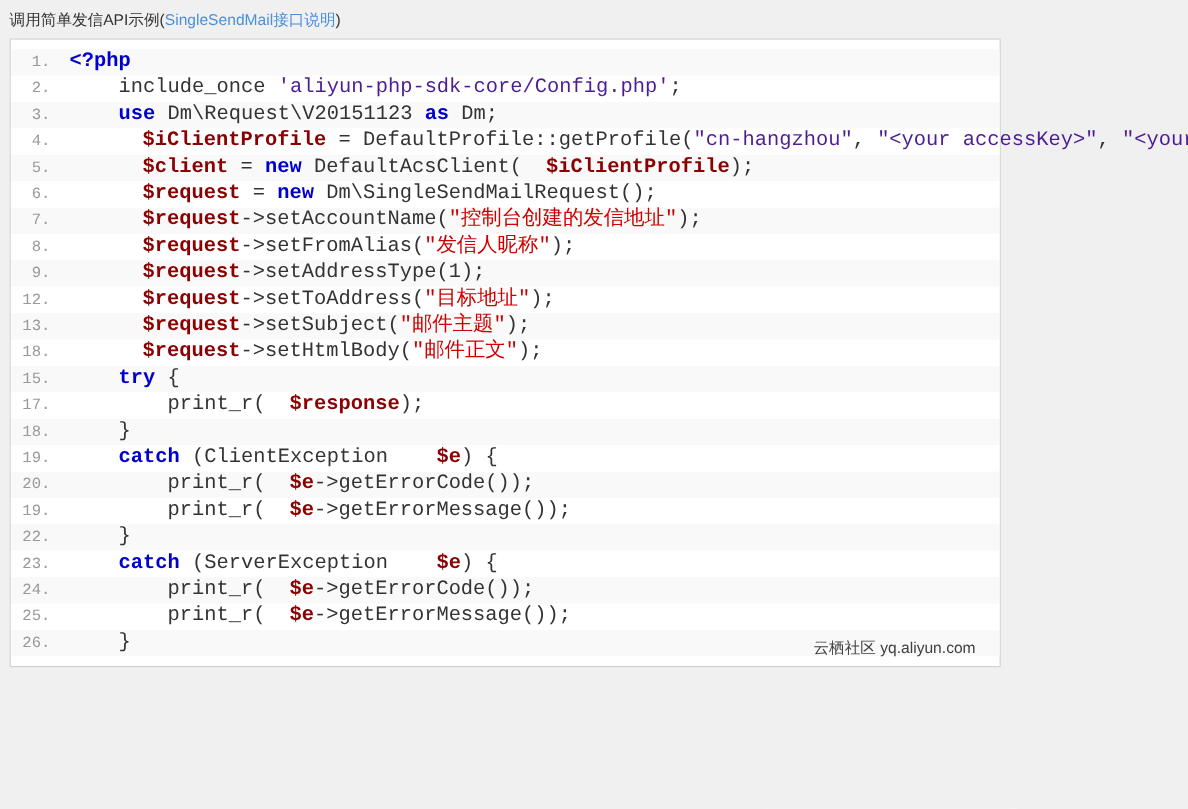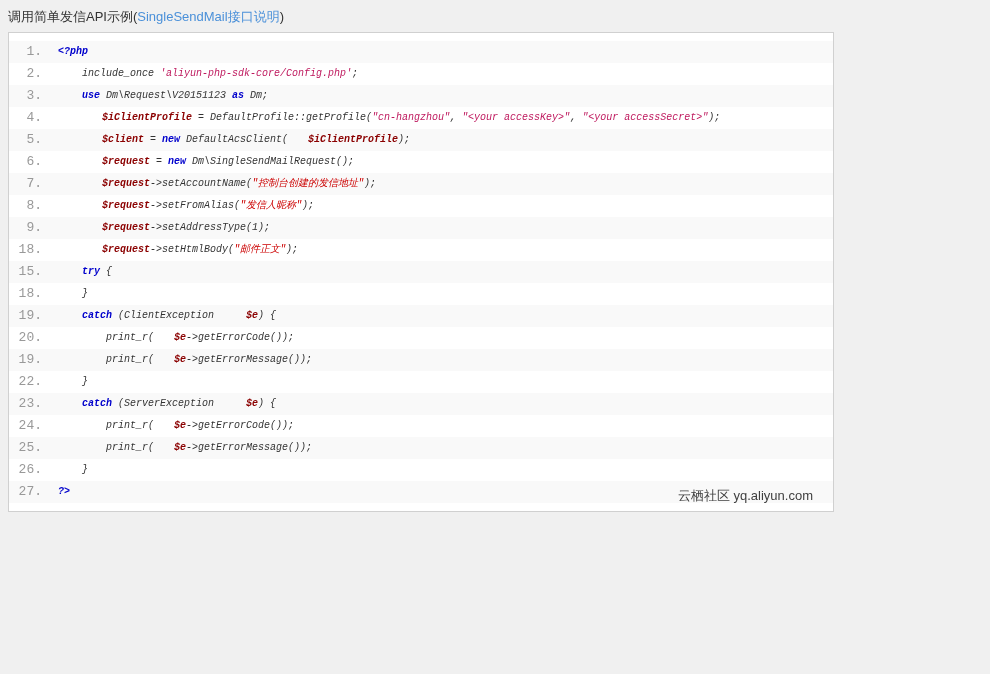--- a/index.html
+++ b/index.html
@@ -47,26 +47,25 @@
       text-align: right;
       padding-right: 12px;
       color: #999;
       user-select: none;
       font-size: 13px;
     }
     .line-content {
       flex: 1;
       padding-left: 4px;
       white-space: pre;
-      font-size: 10px;
-      font-style: italic;
+      font-size: 17px;
     }
     
     .kw { color: #0000cc; font-weight: bold; } 
-    .str-red { color: #be185d; text-align: center; } 
+    .str-red { color: #4c1d95; text-align: center; } 
     .var { color: #8b0000; font-weight: bold; margin-left: 20px; }
     .plain { color: #333; }
     .cn-str { color: #cc0000; } 
     .watermark {
       position: absolute;
       bottom: 6px;
       right: 20px;
       color: #404040;
       font-family: Arial, sans-serif;
       font-size: 13px;
@@ -112,26 +111,38 @@
       </div>
       <div class="code-line">
         <div class="line-number">8.</div>
         <div class="line-content"><span class="plain">    </span><span class="var">$request</span><span class="plain">-&gt;setFromAlias(</span><span class="cn-str">"发信人昵称"</span><span class="plain">);</span></div>
       </div>
       <div class="code-line">
         <div class="line-number">9.</div>
         <div class="line-content"><span class="plain">    </span><span class="var">$request</span><span class="plain">-&gt;setAddressType(1);</span></div>
       </div>
       <div class="code-line">
+        <div class="line-number">12.</div>
+        <div class="line-content"><span class="plain">    </span><span class="var">$request</span><span class="plain">-&gt;setToAddress(</span><span class="cn-str">"目标地址"</span><span class="plain">);</span></div>
+      </div>
+      <div class="code-line">
+        <div class="line-number">13.</div>
+        <div class="line-content"><span class="plain">    </span><span class="var">$request</span><span class="plain">-&gt;setSubject(</span><span class="cn-str">"邮件主题"</span><span class="plain">);</span></div>
+      </div>
+      <div class="code-line">
         <div class="line-number">18.</div>
         <div class="line-content"><span class="plain">    </span><span class="var">$request</span><span class="plain">-&gt;setHtmlBody(</span><span class="cn-str">"邮件正文"</span><span class="plain">);</span></div>
       </div>
       <div class="code-line">
         <div class="line-number">15.</div>
         <div class="line-content"><span class="plain">    </span><span class="kw">try</span><span class="plain"> {</span></div>
+      </div>
+      <div class="code-line">
+        <div class="line-number">17.</div>
+        <div class="line-content"><span class="plain">        print_r(</span><span class="var">$response</span><span class="plain">);</span></div>
       </div>
       <div class="code-line">
         <div class="line-number">18.</div>
         <div class="line-content"><span class="plain">    }</span></div>
       </div>
       <div class="code-line">
         <div class="line-number">19.</div>
         <div class="line-content"><span class="plain">    </span><span class="kw">catch</span><span class="plain"> (ClientException  </span><span class="var">$e</span><span class="plain">) {</span></div>
       </div>
       <div class="code-line">
@@ -155,19 +166,15 @@
         <div class="line-content"><span class="plain">        print_r(</span><span class="var">$e</span><span class="plain">-&gt;getErrorCode());</span></div>
       </div>
       <div class="code-line">
         <div class="line-number">25.</div>
         <div class="line-content"><span class="plain">        print_r(</span><span class="var">$e</span><span class="plain">-&gt;getErrorMessage());</span></div>
       </div>
       <div class="code-line">
         <div class="line-number">26.</div>
         <div class="line-content"><span class="plain">    }</span></div>
       </div>
-      <div class="code-line">
-        <div class="line-number">27.</div>
-        <div class="line-content"><span class="kw">?&gt;</span></div>
-      </div>
       <div class="watermark">云栖社区 yq.aliyun.com</div>
   </div>
 </div>
 
 </body></html>

